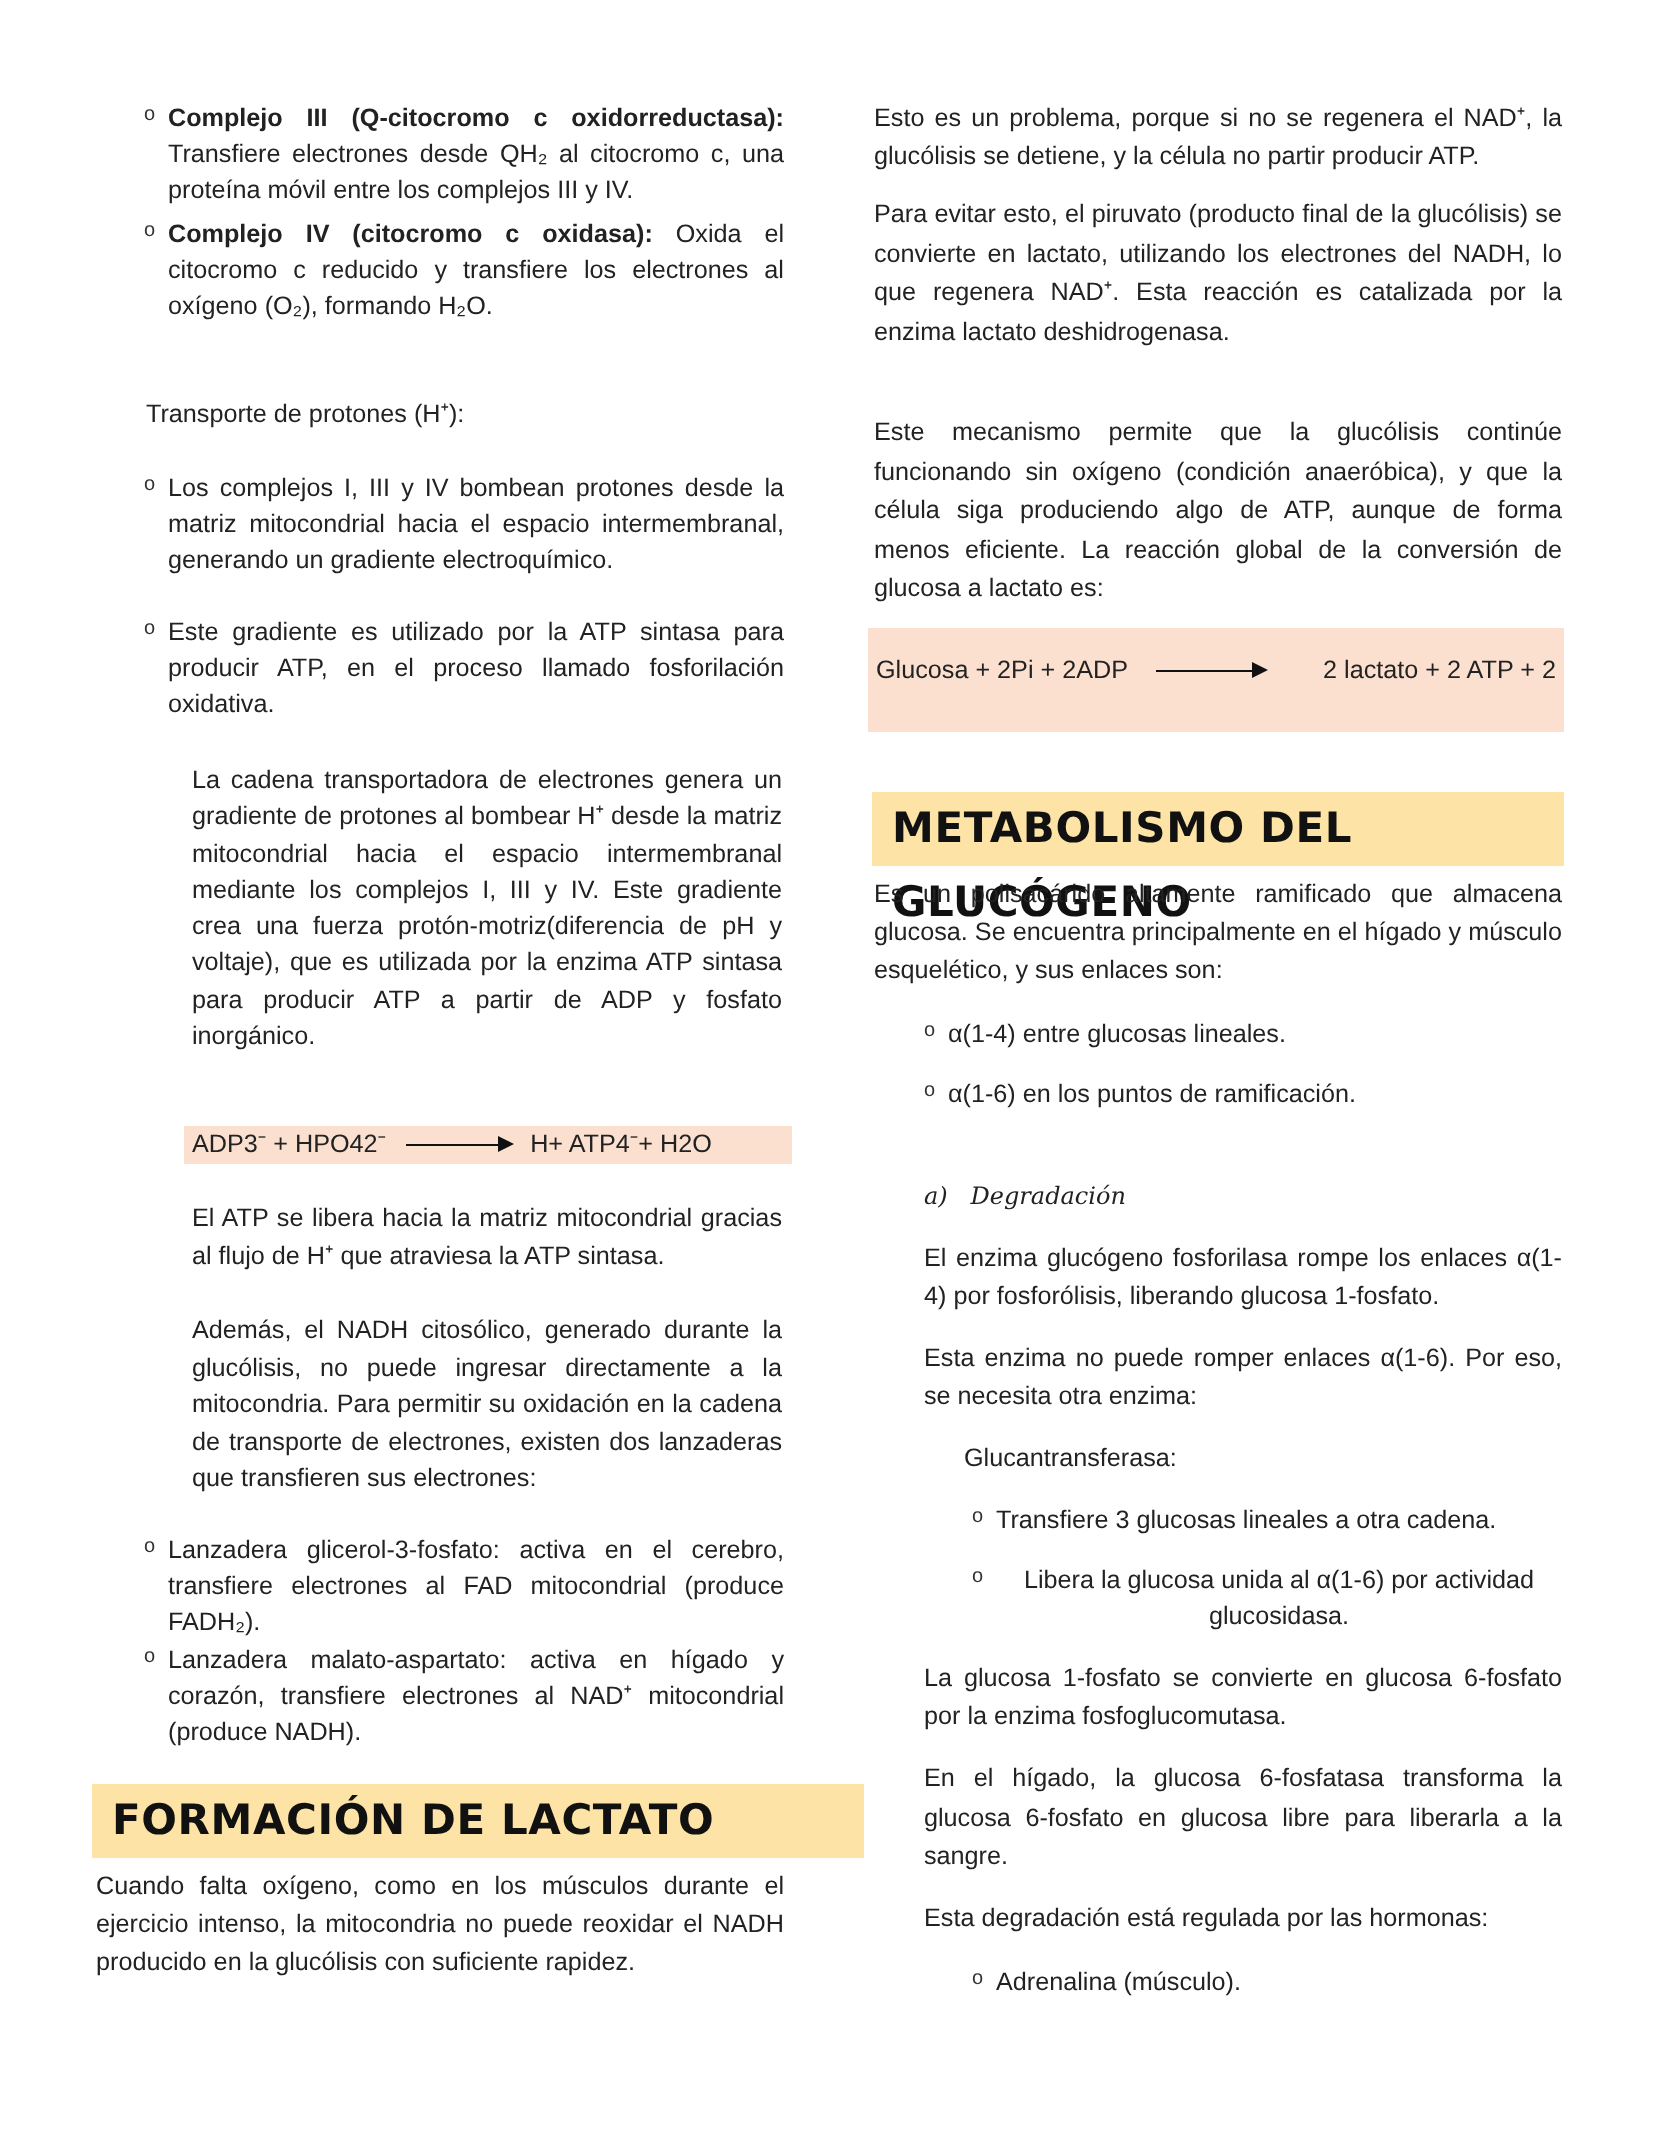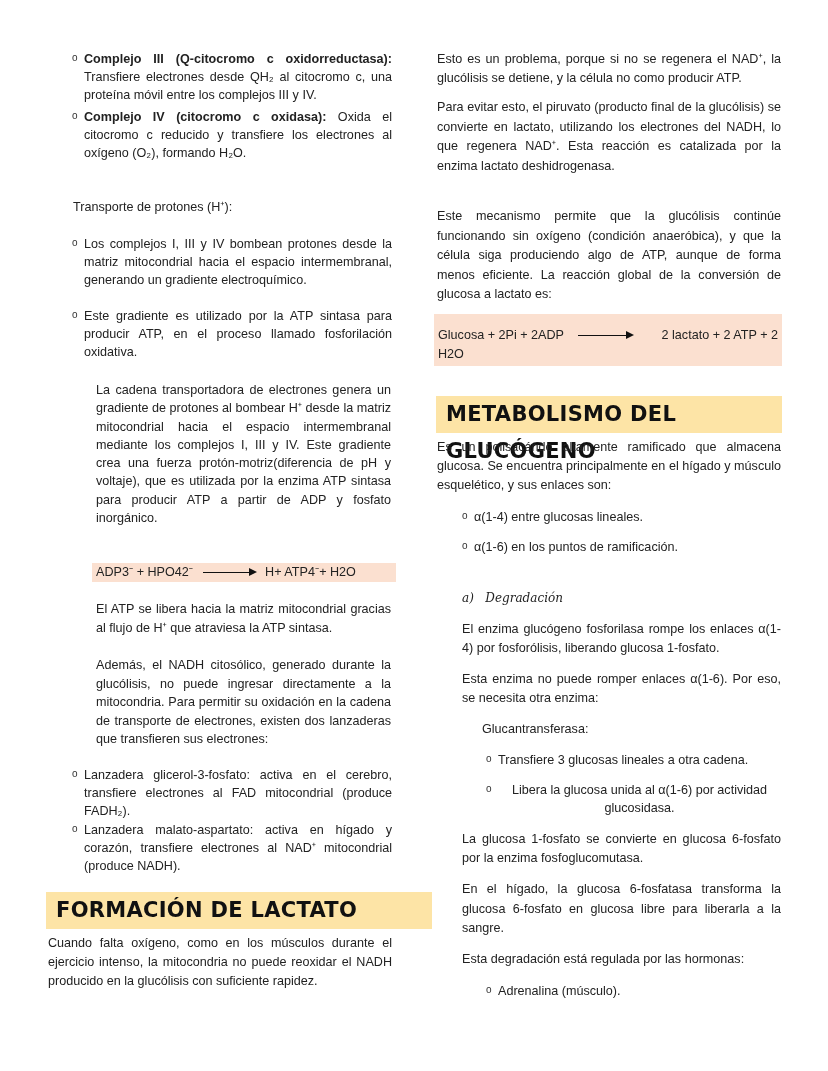--- a/index.html
+++ b/index.html
@@ -56,31 +56,30 @@
 </div>
 <div class="li" style="left:72px; top:821px; width:320px;">
   <span class="bul" style="top:2px;">o</span>
   <div class="t">Lanzadera malato-aspartato: activa en hígado y corazón, transfiere electrones al NAD⁺ mitocondrial (produce NADH).</div>
 </div>
 
 <div class="hdr" style="left:46px; top:892px; width:386px; height:37px; line-height:37px;">FORMACIÓN DE LACTATO</div>
 
 <p class="p abs" style="left:48px; top:934px; width:344px;">Cuando falta oxígeno, como en los músculos durante el ejercicio intenso, la mitocondria no puede reoxidar el NADH producido en la glucólisis con suficiente rapidez.</p>
 
-<p class="p abs" style="left:437px; top:50px; width:344px;">Esto es un problema, porque si no se regenera el NAD⁺, la glucólisis se detiene, y la célula no como producir ATP.</p>
+<p class="p abs" style="left:437px; top:50px; width:344px;">Esto es un problema, porque si no se regenera el NAD⁺, la glucólisis se detiene, y la célula no partir producir ATP.</p>
 <p class="p abs" style="left:437px; top:98px; width:344px; line-height:19.6px;">Para evitar esto, el piruvato (producto final de la glucólisis) se convierte en lactato, utilizando los electrones del NADH, lo que regenera NAD⁺. Esta reacción es catalizada por la enzima lactato deshidrogenasa.</p>
 <p class="p abs" style="left:437px; top:207px; width:344px; line-height:19.6px;">Este mecanismo permite que la glucólisis continúe funcionando sin oxígeno (condición anaeróbica), y que la célula siga produciendo algo de ATP, aunque de forma menos eficiente. La reacción global de la conversión de glucosa a lactato es:</p>
 
 <div class="eq" style="left:434px; top:314px; width:348px; height:52px; padding:12px 4px; box-sizing:border-box;">
   <div style="display:flex; align-items:center;">
     <span>Glucosa + 2Pi + 2ADP</span>
       <span class="arrow" style="width:54px; margin:0 28px 0 14px;"></span>
       <span style="margin-left:auto;">2 lactato + 2 ATP + 2</span>
   </div>
-  <div>H2O</div>
 </div>
 
 <div class="hdr" style="left:436px; top:396px; width:346px; height:37px; line-height:37px;">METABOLISMO DEL GLUCÓGENO</div>
 
 <p class="p abs" style="left:437px; top:438px; width:344px;">Es un polisacárido altamente ramificado que almacena glucosa. Se encuentra principalmente en el hígado y músculo esquelético, y sus enlaces son:</p>
 
 <div class="li" style="left:462px; top:508px; width:320px;">
   <span class="bul" style="top:2px;">o</span>
   <div class="t">α(1-4) entre glucosas lineales.</div>
 </div>

